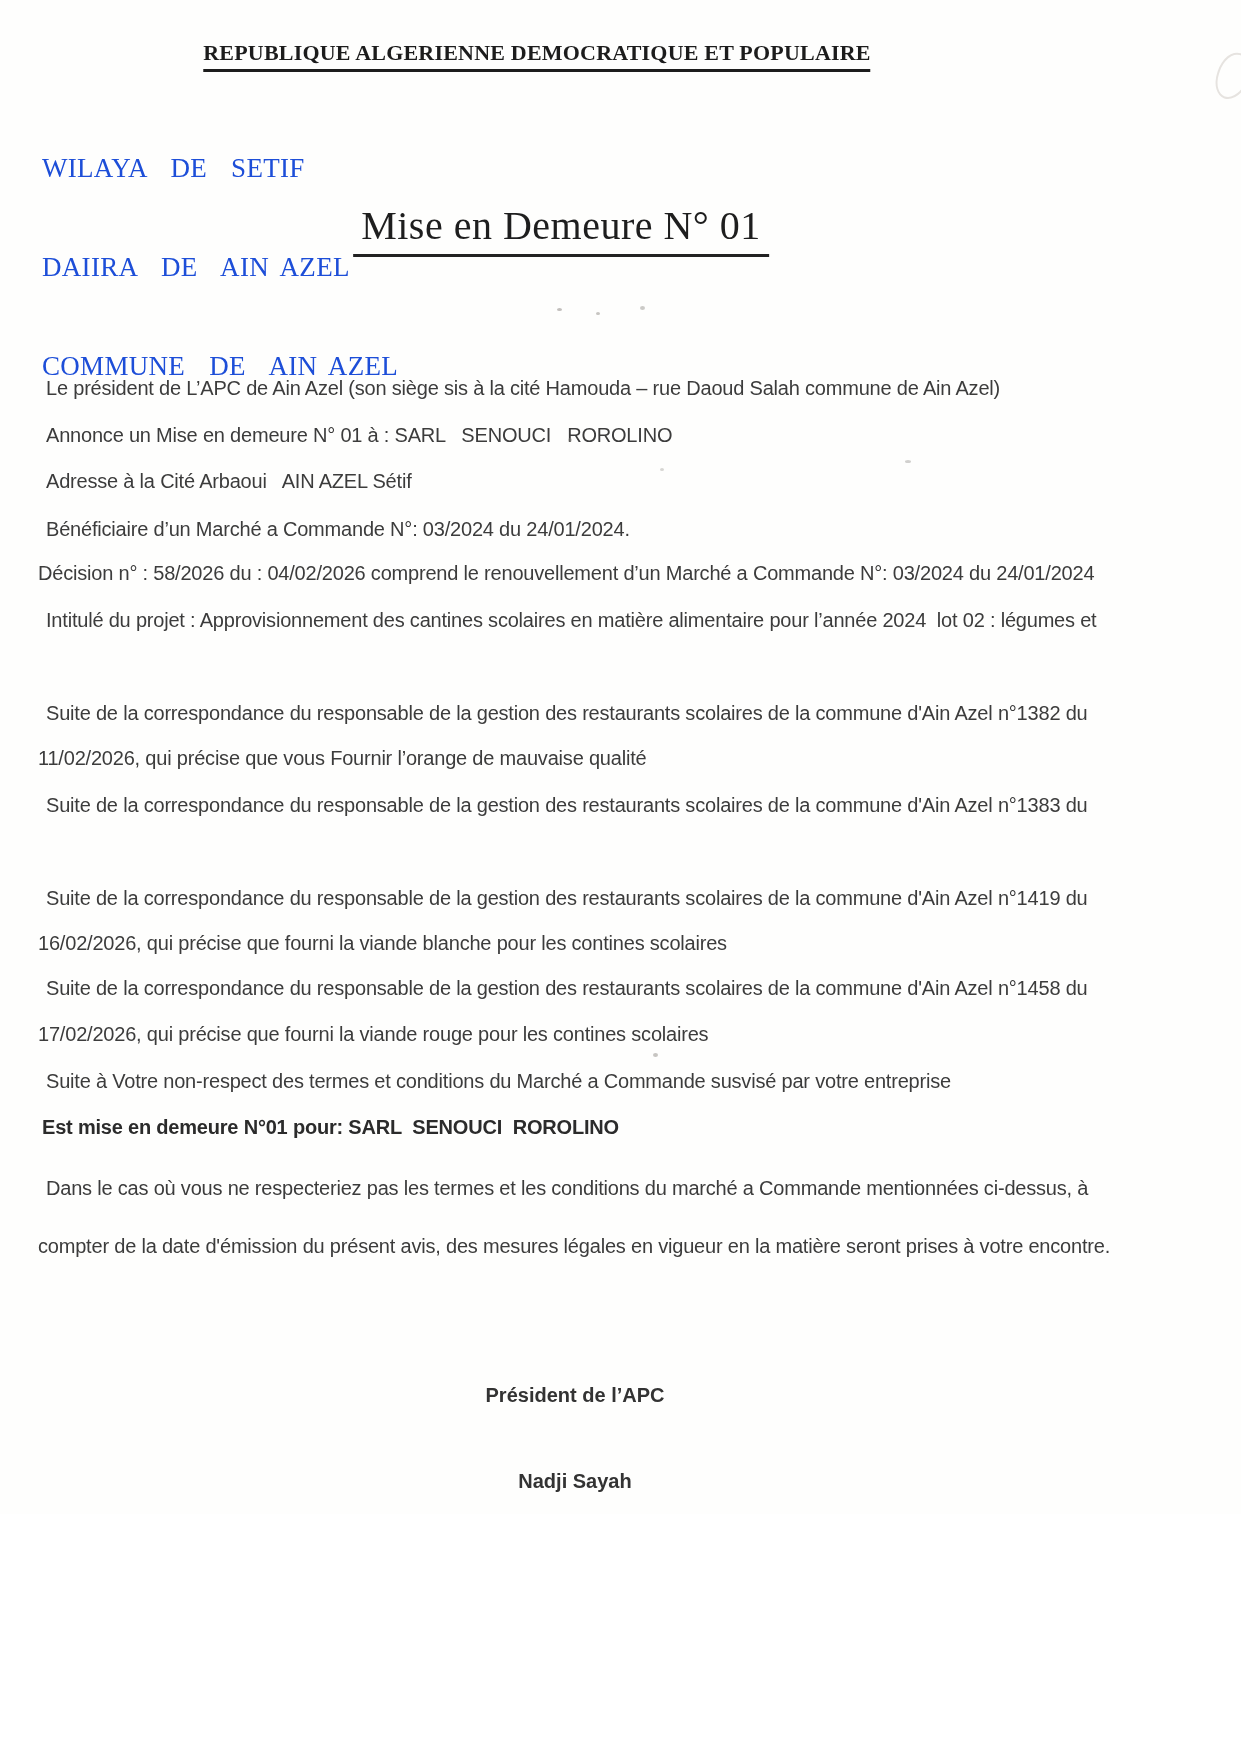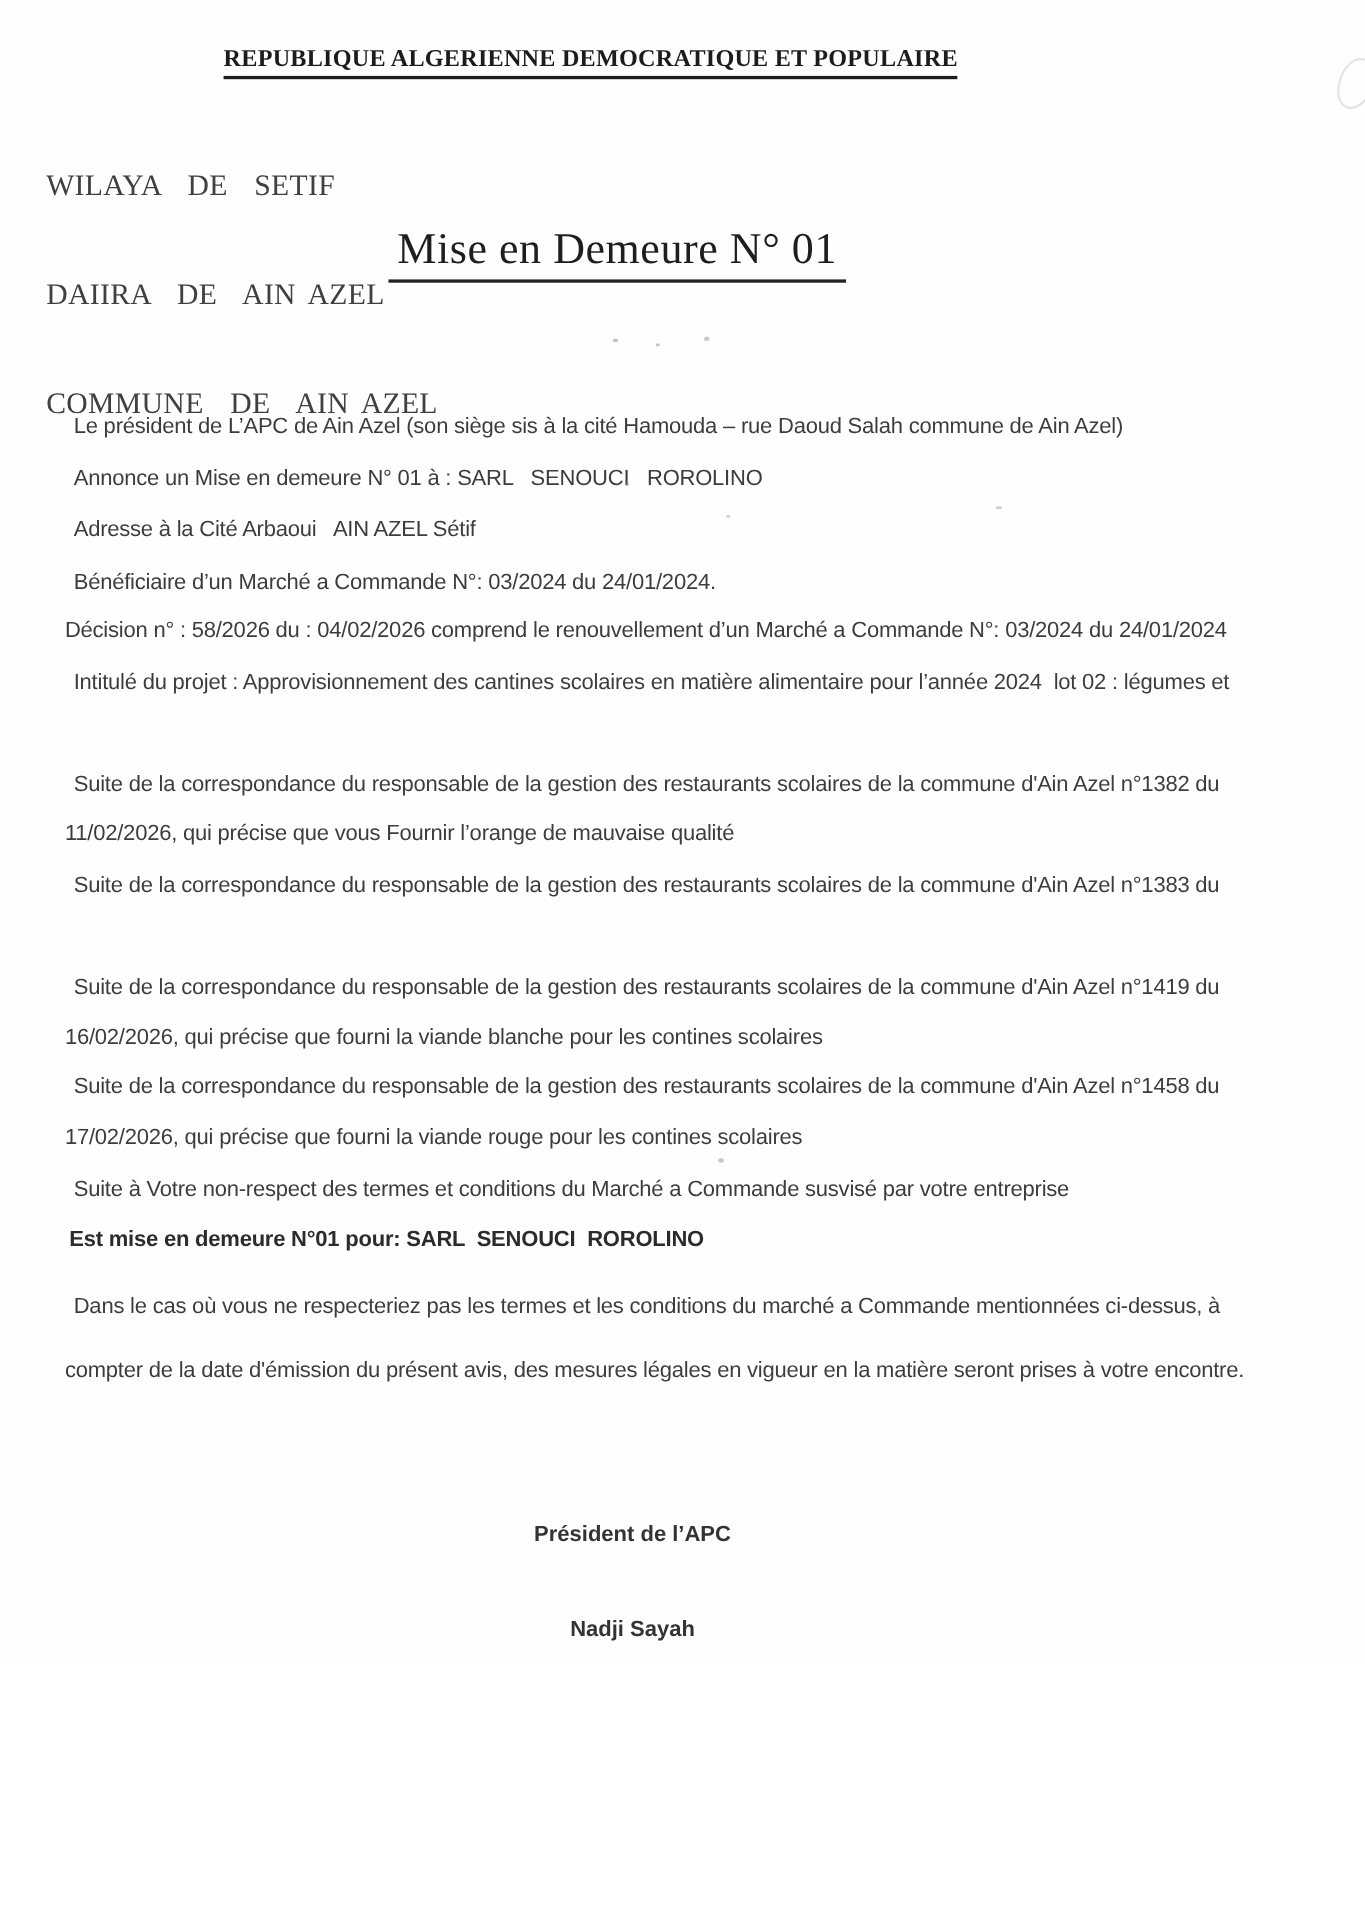--- a/index.html
+++ b/index.html
@@ -12,32 +12,32 @@
   .doc-header {
     position:absolute; top:40px; left:537px; transform:translateX(-50%);
     font-family:"Liberation Serif", serif; font-weight:700;
     font-size:22px; letter-spacing:0.2px; color:#1c1c1c;
     border-bottom:3px solid #1d1d1d; padding-bottom:3px;
     white-space:pre;
   }
   .addr {
     position:absolute; top:86px; left:42px;
     font-family:"Liberation Serif", serif; font-size:27px;
-    color:#404040; line-height:33px; white-space:pre;
+    color:#1d4ed8; line-height:33px; white-space:pre;
     word-spacing:5px; letter-spacing:0.3px;
   }
   .doc-title {
     position:absolute; top:202px; left:537px; transform:translateX(-50%);
     font-family:"Liberation Serif", serif; font-size:40px;
     color:#1e1e1e; border-bottom:3px solid #222; padding:0 8px 5px;
     white-space:pre; letter-spacing:0.5px;margin-left:24px;
   }
   .bl {
     position:absolute; left:38px; font-size:20px; color:#3c3c3c;
-    white-space:pre; letter-spacing:-0.2px;margin-left:21px;
+    white-space:pre; letter-spacing:-0.2px;
   }
   .ind { left:46px; }
   .bold { font-weight:700; color:#2b2b2b; left:42px; }
   .sig {
     position:absolute; top:1338px; left:575px; transform:translateX(-50%);
     text-align:center; font-size:20px; color:#333; font-weight:600;
     white-space:pre;
   }
   .sig-role { margin-bottom:17px; }
   .doc-footer {

